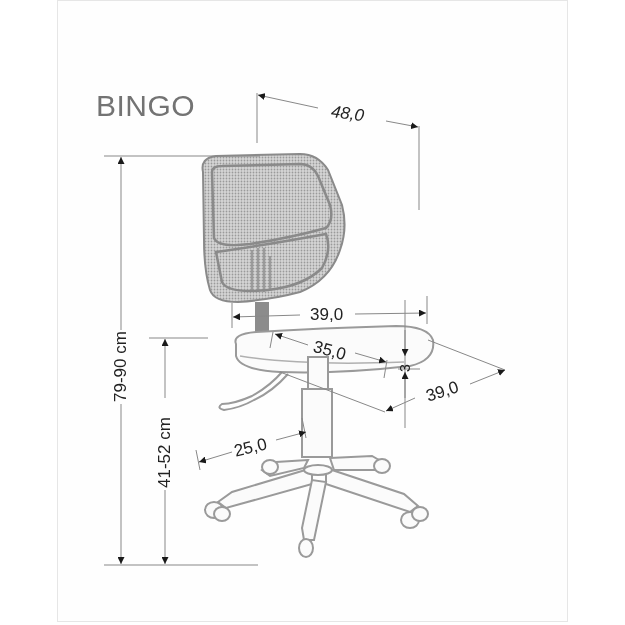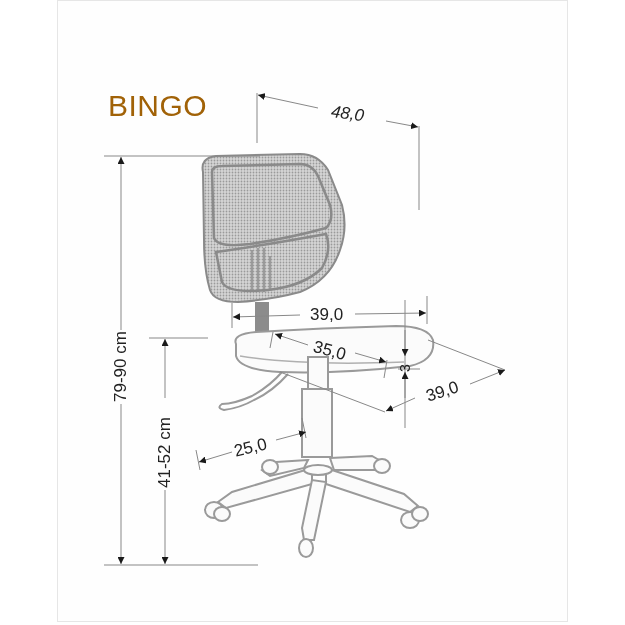--- a/index.html
+++ b/index.html
@@ -2,21 +2,21 @@
 <html><head>
 <meta charset="utf-8">
 <style>
   html, body { margin: 0; padding: 0; background: #ffffff; }
   body { width: 625px; height: 625px; position: relative; overflow: hidden; font-family: "Liberation Sans", sans-serif; }
   .panel {
     position: absolute; left: 57px; top: 0px; width: 511px; height: 622px;
     background: #fefefe; border: 1px solid #e6e6e6; box-sizing: border-box;
   }
   svg { position: absolute; left: 0; top: 0; }
-  .title { position: absolute; left: 108px; top: 89px; font-size: 30px; color: #a16207; letter-spacing: 0.5px; font-family: "Liberation Sans", sans-serif; }
+  .title { position: absolute; left: 96px; top: 89px; font-size: 30px; color: #737373; letter-spacing: 0.5px; font-family: "Liberation Sans", sans-serif; }
   .dim { position: absolute; font-size: 17px; color: #222; font-family: "Liberation Sans", sans-serif; white-space: nowrap; }
   .vert { transform-origin: left top; transform: rotate(-90deg); }
 </style>
 </head>
 <body>
 
 <div class="panel"></div>
 
 <svg width="625" height="625" viewBox="0 0 625 625">
   <defs>

